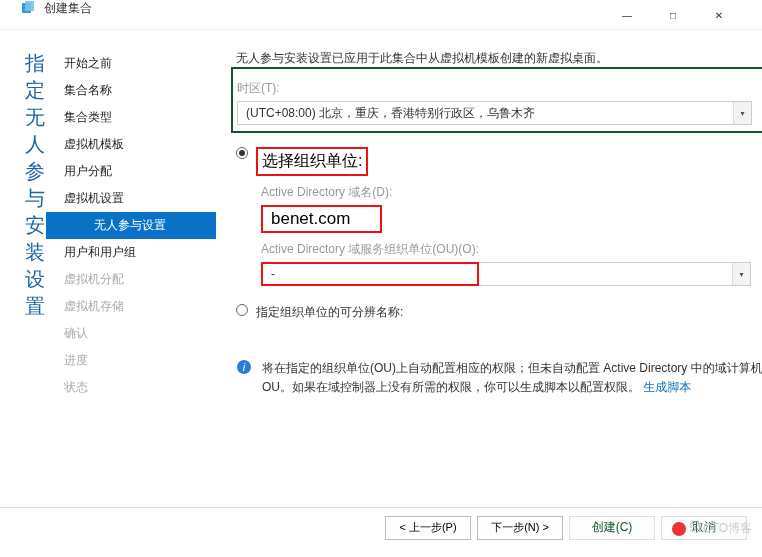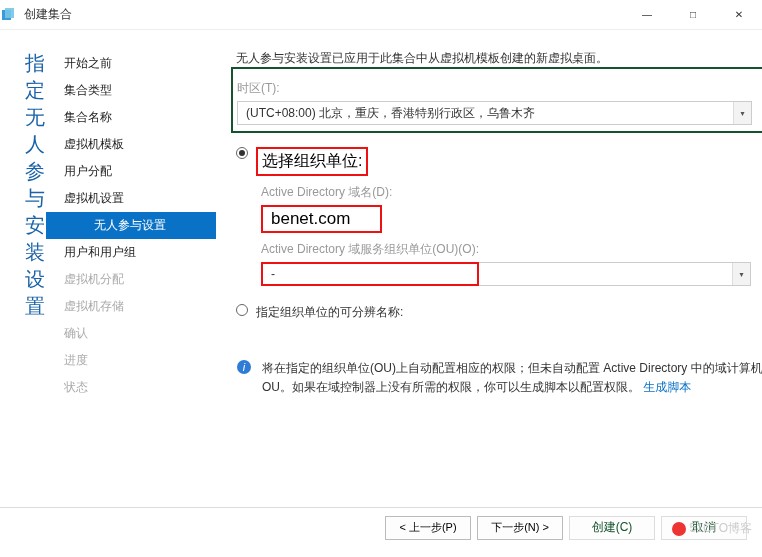--- a/index.html
+++ b/index.html
@@ -1,18 +1,18 @@
 <!DOCTYPE html>
 <html><head>
   <meta charset="utf-8">
   <style>
     * { margin: 0; padding: 0; box-sizing: border-box; font-family: "Microsoft YaHei", "Segoe UI", sans-serif; }
     body { width: 762px; height: 557px; background: #fff; overflow: hidden; position: relative; }
 
-    .title-bar { height: 30px; display: flex; align-items: center; padding: 0 0; background: #fff; border-bottom: 1px solid #eee; }
+    .title-bar { height: 30px; display: flex; padding: 0 20px; background: #fff; border-bottom: 1px solid #eee; }
     .title-bar .app-icon { width: 16px; height: 16px; margin-right: 8px; display: flex; align-items: center; justify-content: center; }
     .title-bar .title-text { font-size: 12px; color: #333; flex: 1; }
     .win-buttons { display: flex; }
     .win-btn { width: 46px; height: 30px; display: flex; align-items: center; justify-content: center; font-size: 10px; color: #333; cursor: pointer; }
 
     .content-area { padding: 20px 18px 0 25px; height: calc(100% - 30px - 50px); display: flex; flex-direction: row; }
     .page-heading { font-size: 20px; color: #1a63a8; font-weight: 300; margin-bottom: 3px; letter-spacing: 1px; }
     .heading-underline { height: 1px; background: #d0d0d0; margin-bottom: 18px; }
 
     .main-layout { display: flex; flex: 1; }
@@ -76,22 +76,22 @@
 </div>
 
 <div class="content-area">
   <div class="page-heading">指定无人参与安装设置</div>
   <div class="heading-underline"></div>
 
   <div class="main-layout">
 
     <div class="sidebar">
       <div class="sidebar-item">开始之前</div>
+      <div class="sidebar-item">集合名称</div>
       <div class="sidebar-item">集合类型</div>
-      <div class="sidebar-item">集合名称</div>
       <div class="sidebar-item">虚拟机模板</div>
       <div class="sidebar-item">用户分配</div>
       <div class="sidebar-item">虚拟机设置</div>
       <div class="sidebar-item active">无人参与设置</div>
       <div class="sidebar-item">用户和用户组</div>
       <div class="sidebar-item disabled">虚拟机分配</div>
       <div class="sidebar-item disabled">虚拟机存储</div>
       <div class="sidebar-item disabled">确认</div>
       <div class="sidebar-item disabled">进度</div>
       <div class="sidebar-item disabled">状态</div>

